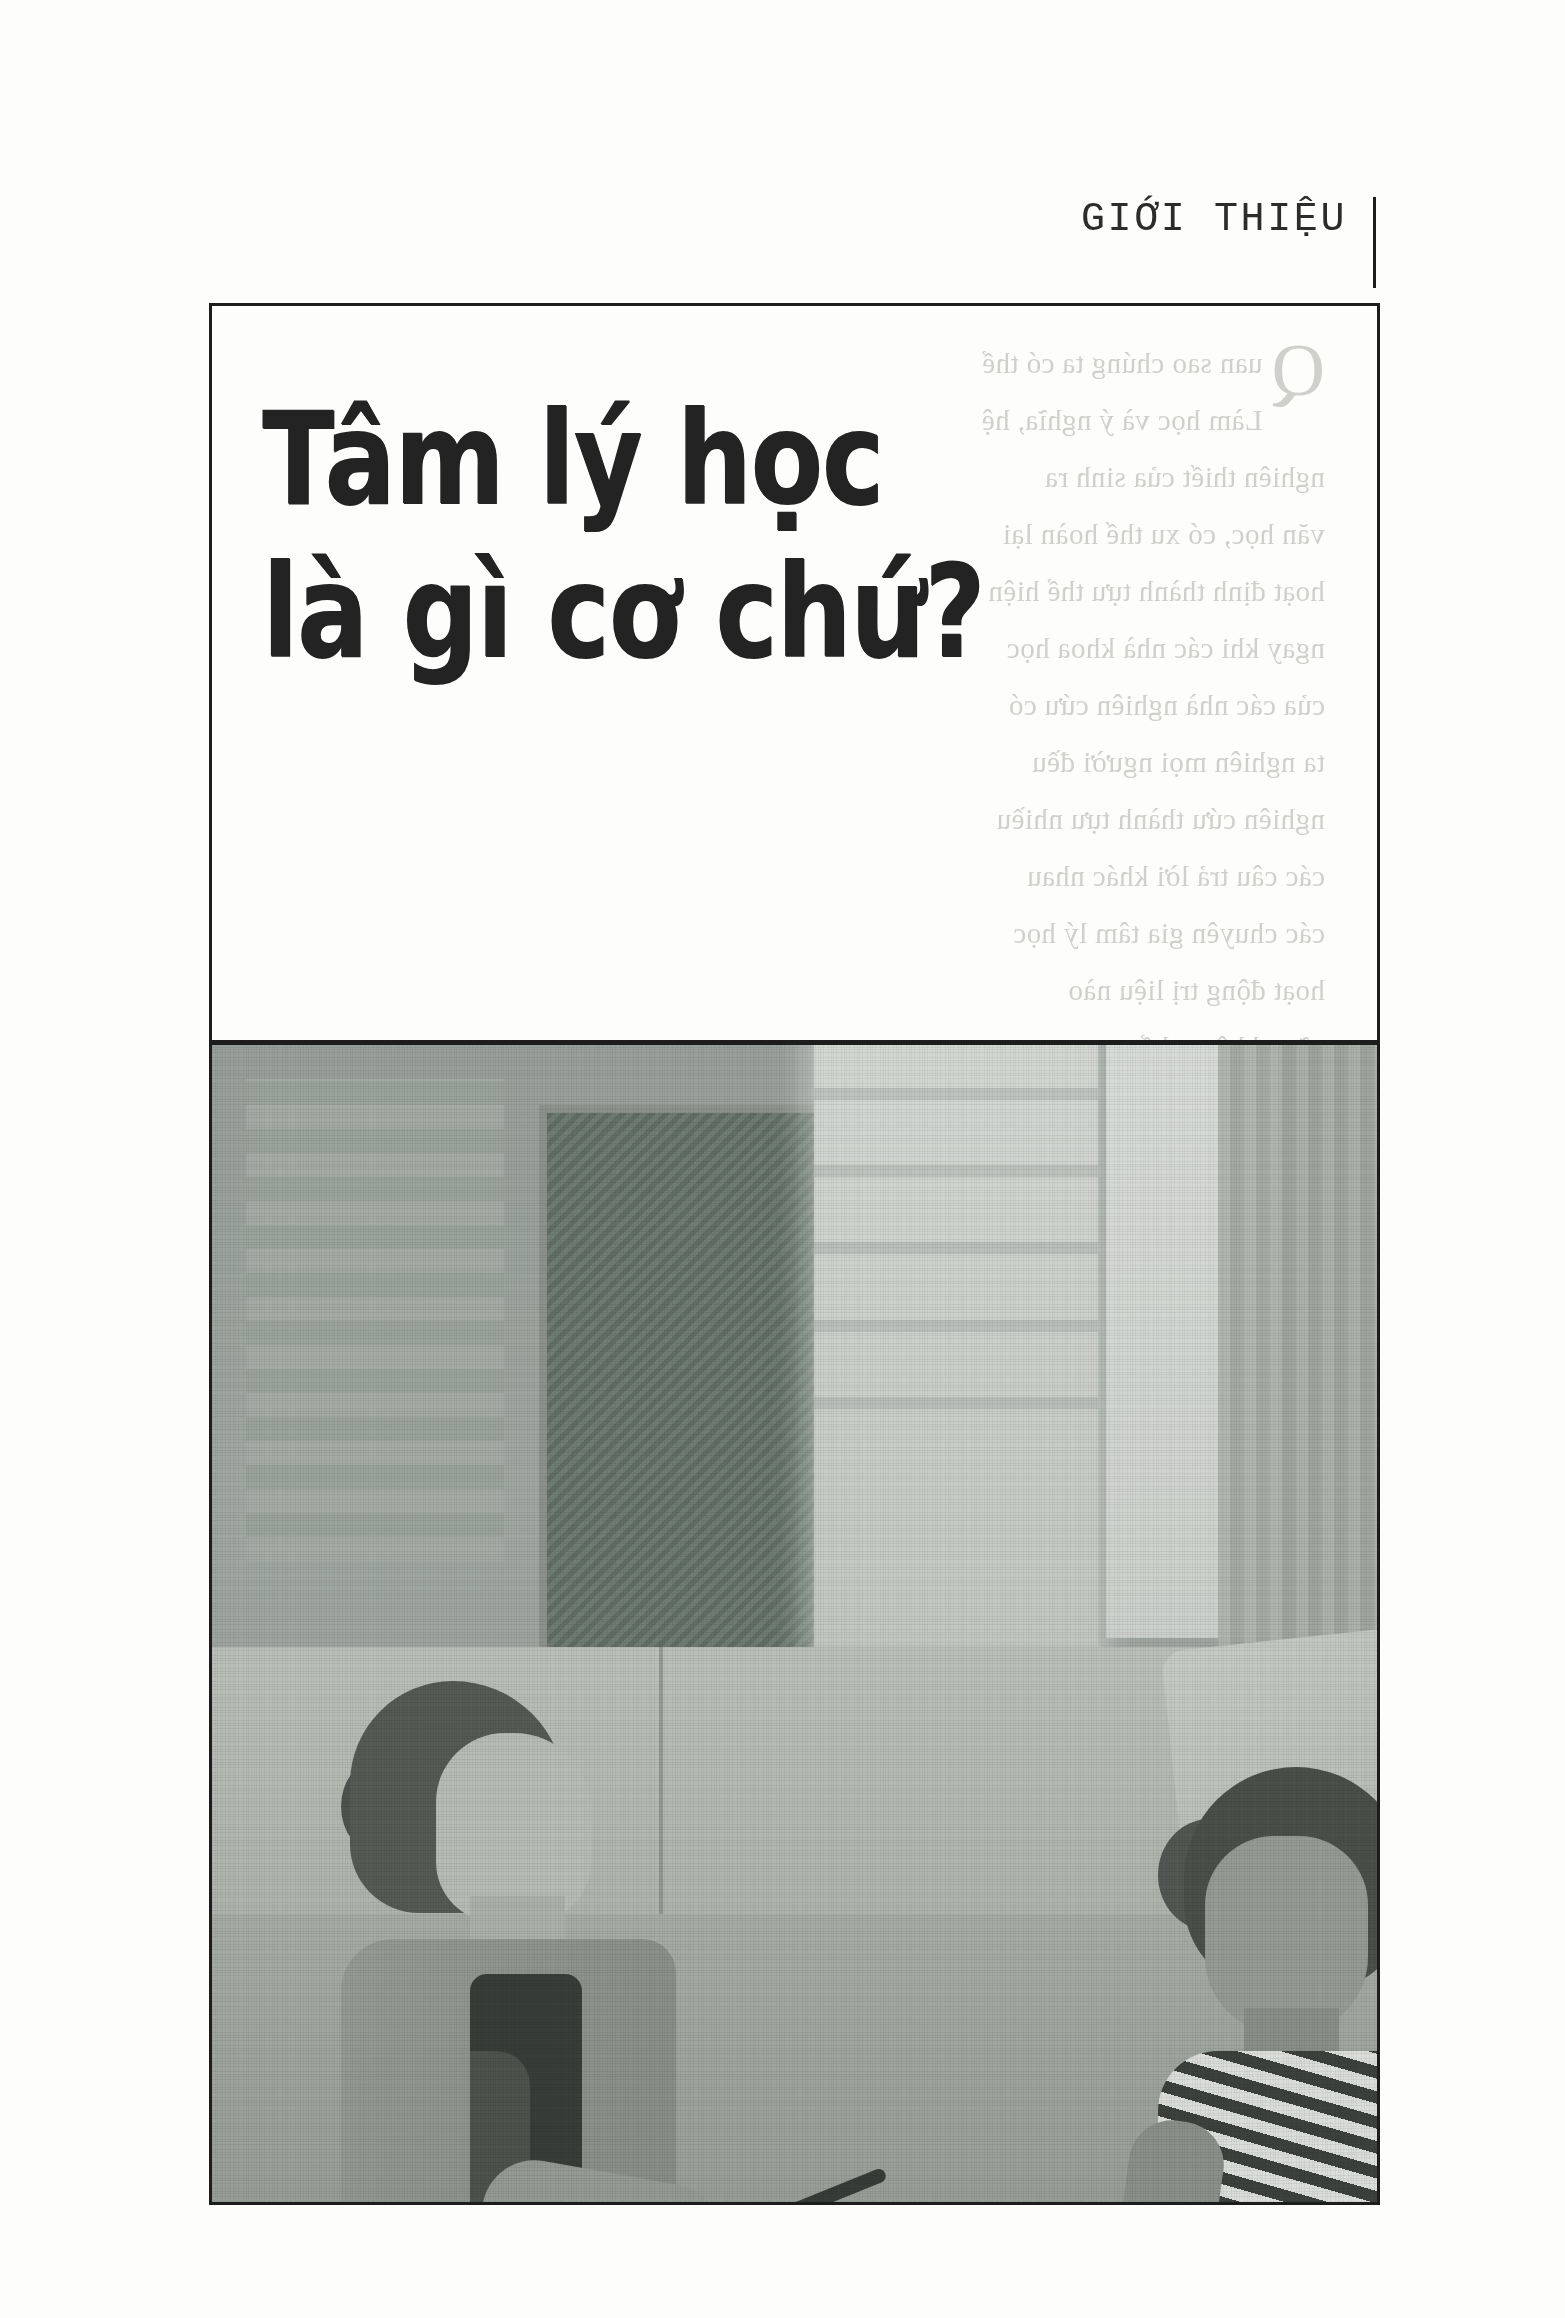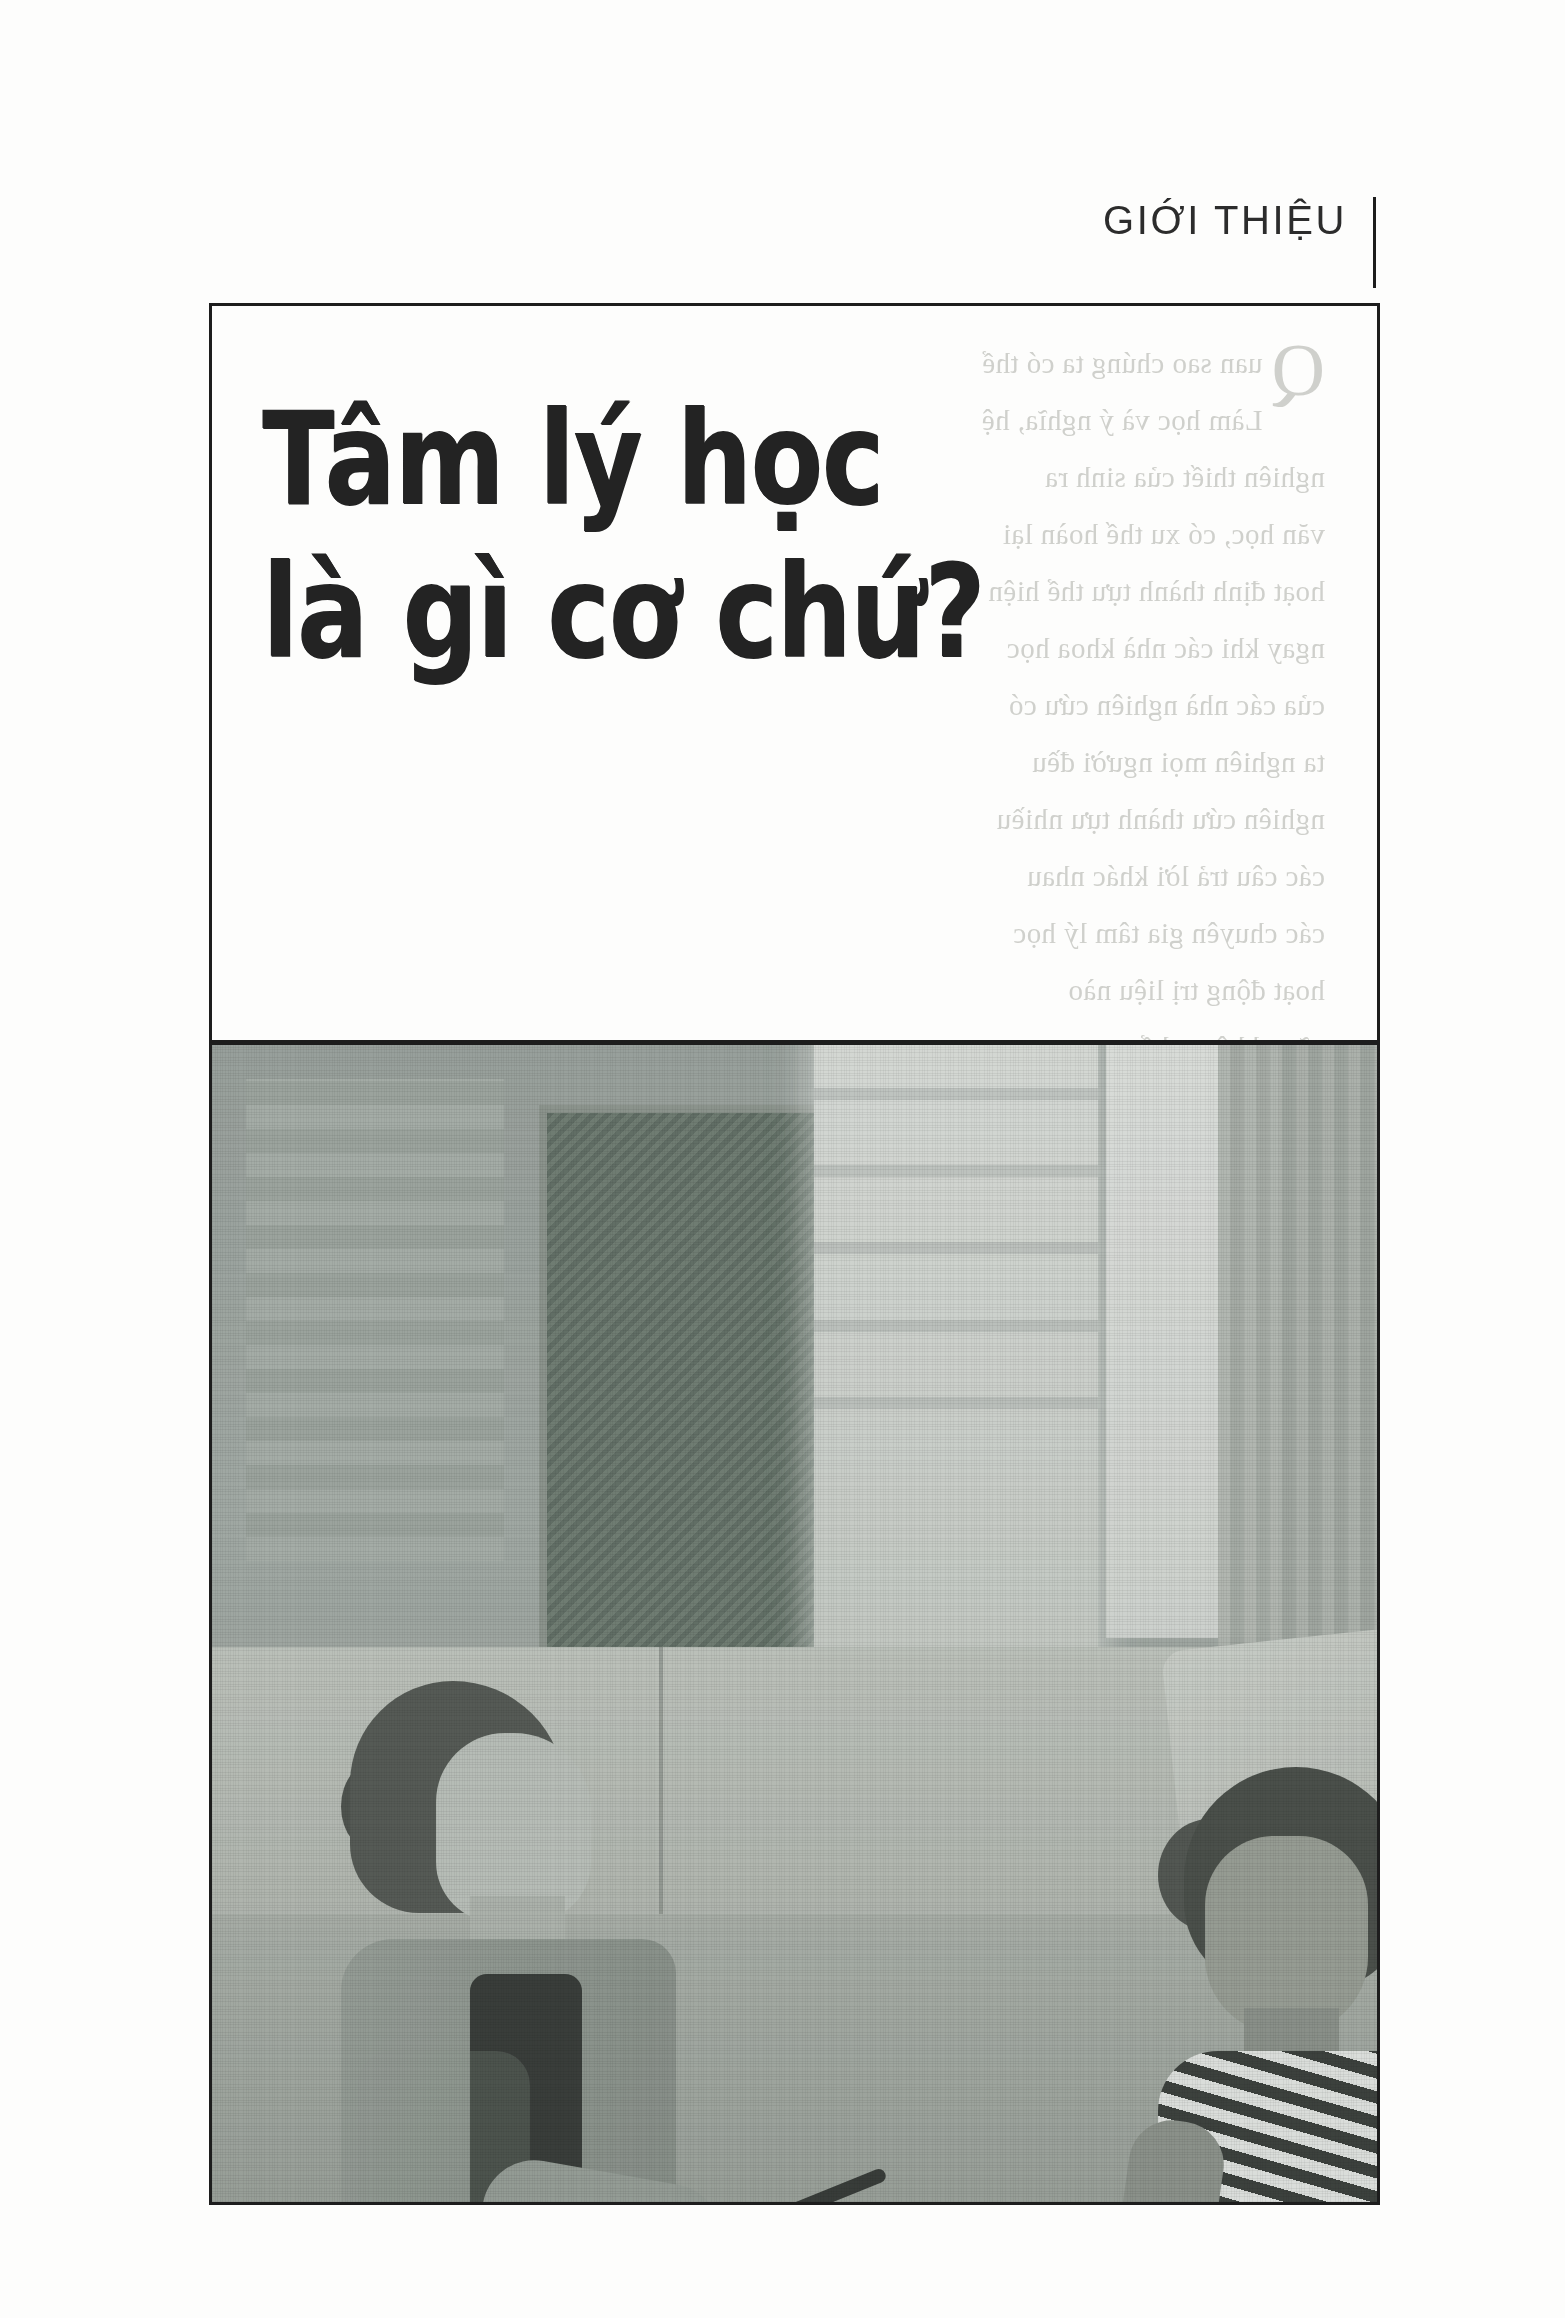--- a/index.html
+++ b/index.html
@@ -34,21 +34,21 @@
     justify-content: flex-end;
   }
   .section-label {
     font-size: 40px;
     letter-spacing: 2.6px;
     font-weight: 400;
     color: #2c2c2c;
     padding-right: 29px;
     line-height: 1;
     white-space: nowrap;
-    font-family: Liberation Sans, sans-serif;
+    font-family: Liberation Mono, monospace;
   }
   .label-rule-v {
     position: absolute;
     right: 0;
     top: -3.4px;
     width: 3.4px;
     height: 91px;
     background: #1d1d1d;
   }
 

